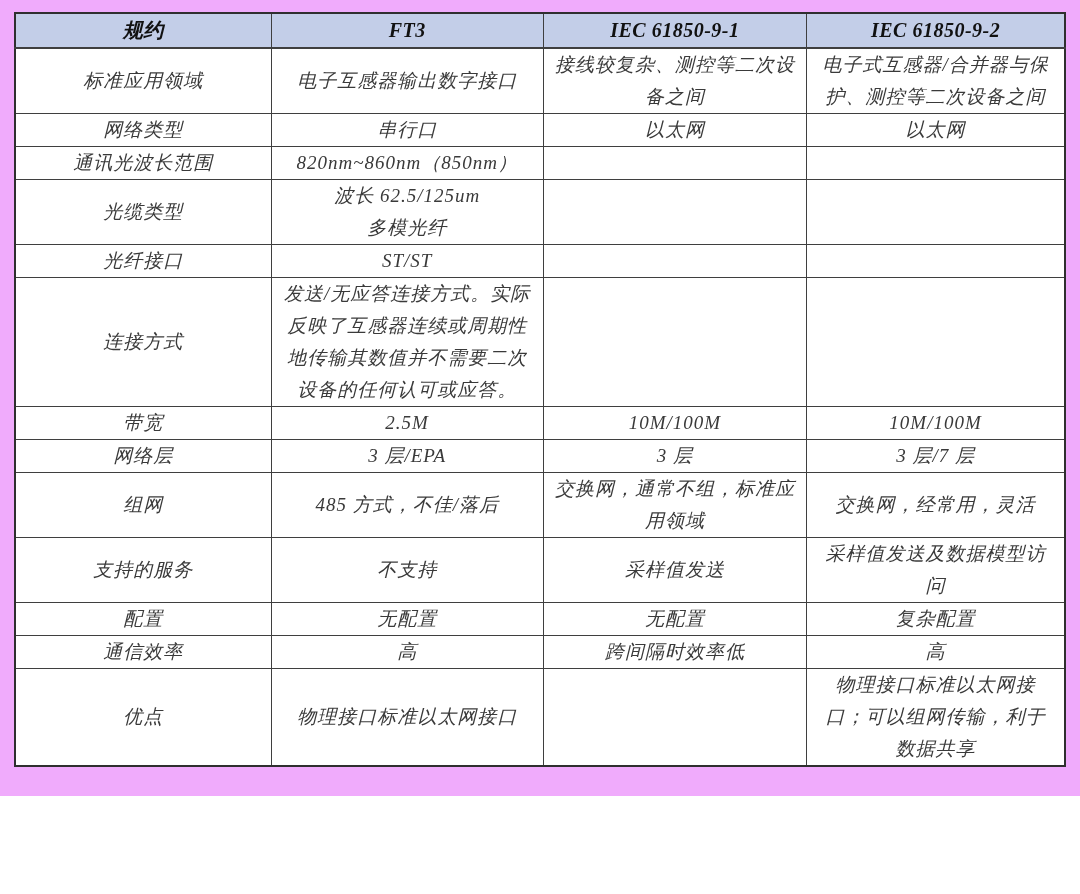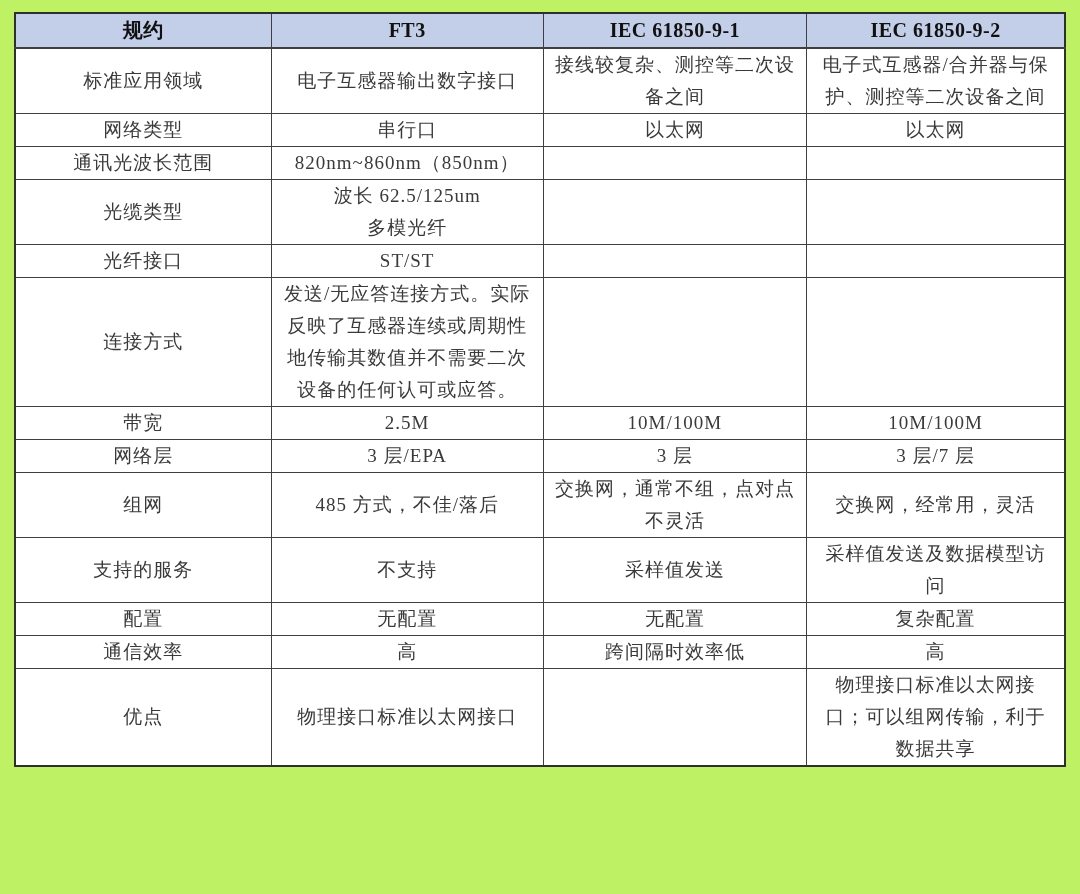--- a/index.html
+++ b/index.html
@@ -6,23 +6,24 @@
     margin: 0;
     padding: 0;
     background: #ffffff;
     width: 1080px;
     height: 894px;
     font-family: "Liberation Serif", "DejaVu Serif", serif;
   }
   .page {
     position: relative;
     width: 1080px;
-    height: 894px;
-    background: #bef264;
+    height: 796px;
+    background: #f0abfc;
     overflow: hidden;
+    font-style: italic;
   }
   table.compare {
     position: absolute;
     left: 14px;
     top: 12px;
     width: 1052px;
     border-collapse: collapse;
     table-layout: fixed;
     color: #3a3a3a;
   }
@@ -129,21 +130,21 @@
         </tr>
         <tr>
           <th>网络层</th>
           <td>3 层/EPA</td>
           <td>3 层</td>
           <td>3 层/7 层</td>
         </tr>
         <tr>
           <th>组网</th>
           <td>485 方式，不佳/落后</td>
-          <td>交换网，通常不组，点对点不灵活</td>
+          <td>交换网，通常不组，标准应用领域</td>
           <td>交换网，经常用，灵活</td>
         </tr>
         <tr>
           <th>支持的服务</th>
           <td>不支持</td>
           <td>采样值发送</td>
           <td>采样值发送及数据模型访问</td>
         </tr>
         <tr>
           <th>配置</th>

